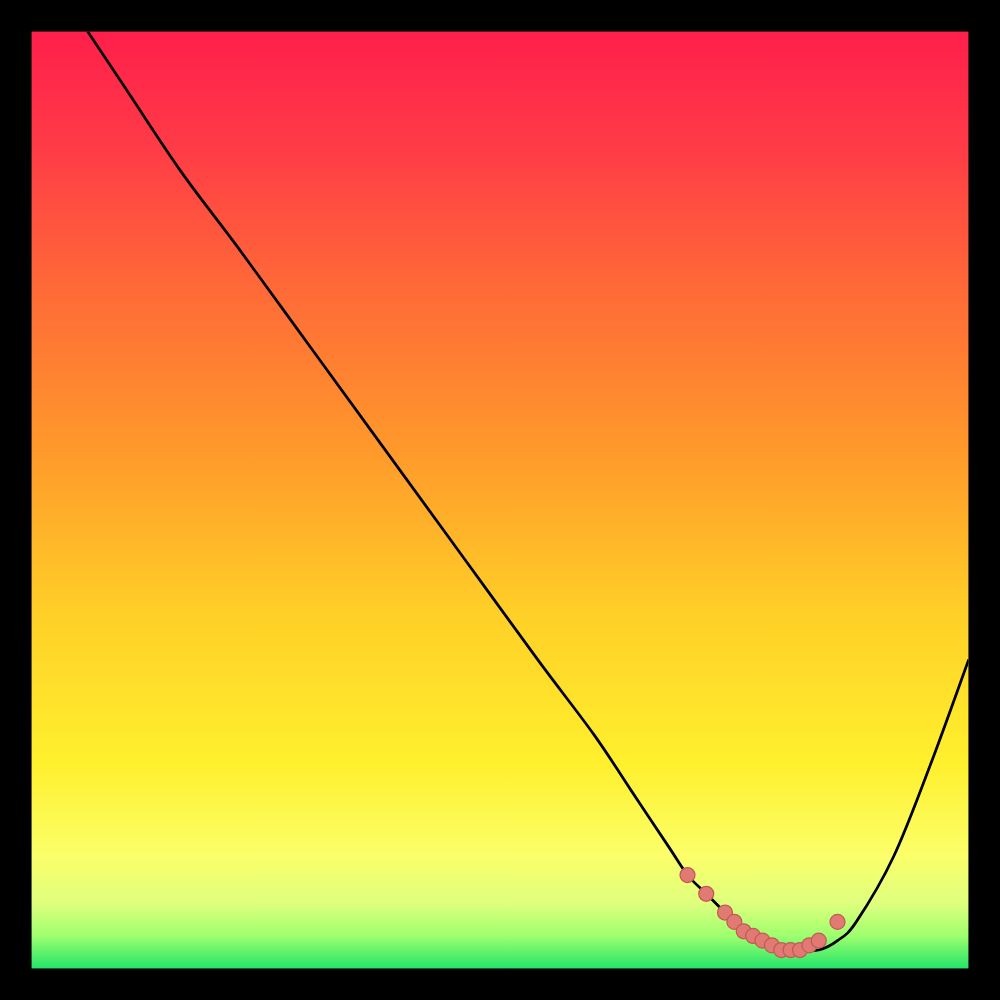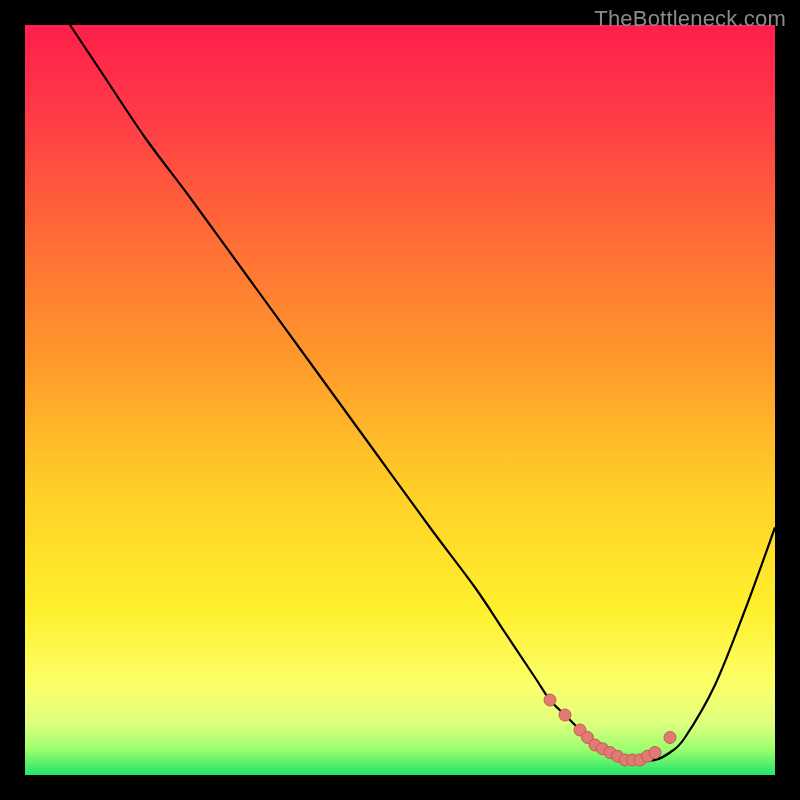--- a/index.html
+++ b/index.html
@@ -73,14 +73,13 @@
           <circle cx="600.00" cy="735.00" r="6" fill="#e27a74" stroke="#c25b55" stroke-width="1"></circle>
           <circle cx="607.50" cy="735.00" r="6" fill="#e27a74" stroke="#c25b55" stroke-width="1"></circle>
           <circle cx="615.00" cy="735.00" r="6" fill="#e27a74" stroke="#c25b55" stroke-width="1"></circle>
           <circle cx="622.50" cy="731.25" r="6" fill="#e27a74" stroke="#c25b55" stroke-width="1"></circle>
           <circle cx="630.00" cy="727.50" r="6" fill="#e27a74" stroke="#c25b55" stroke-width="1"></circle>
           <circle cx="645.00" cy="712.50" r="6" fill="#e27a74" stroke="#c25b55" stroke-width="1"></circle>
         </g>
     </svg>
   </div>
 
-  <div class="watermark">TheBottleneck.com</div>
 </div>
 
 </body></html>

